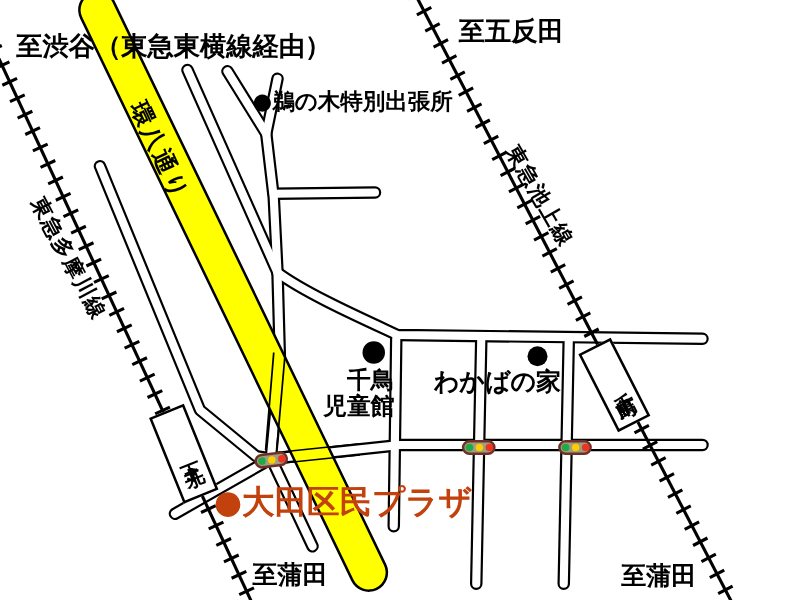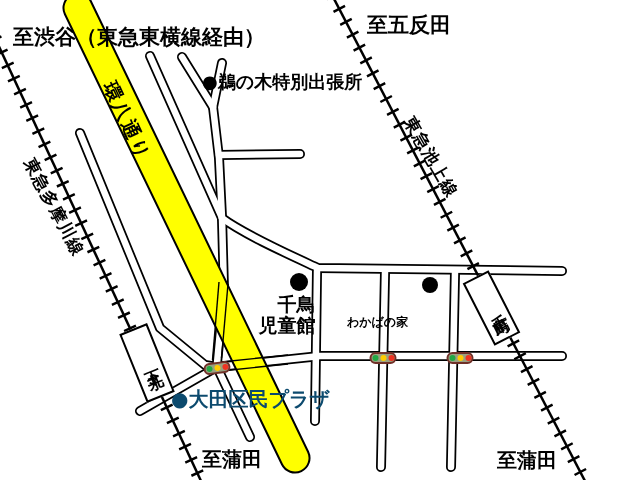--- a/index.html
+++ b/index.html
@@ -79,23 +79,23 @@
 
   <div class="lbl rot" style="left:54px;top:207px;font-size:17px;letter-spacing:1px;transform:translate(-50%,-50%) rotate(62deg);">東急多摩川線</div>
 
   <div class="lbl rot" style="left:431px;top:157px;font-size:17px;letter-spacing:1px;transform:translate(-50%,-50%) rotate(60deg);">東急池上線</div>
 
   <div class="lbl two-line" style="left:287px;top:294px;font-size:19px;transform:translateX(-50%);">
     <div>千鳥</div>
     <div>児童館</div>
   </div>
 
-  <div class="lbl" style="left:347px;top:294px;font-size:12px;margin-top:22px;">わかばの家</div>
+  <div class="lbl" style="left:347px;top:294px;font-size:20px;">わかばの家</div>
 
-  <div class="lbl" id="plaza-label" style="left: 171px; top: 388px; font-size: 20px; color: #0c4a6e;">●大田区民プラザ</div>
+  <div class="lbl" id="plaza-label" style="left: 171px; top: 388px; font-size: 26px; color: #c2410c;">●大田区民プラザ</div>
 
   <div class="lbl" style="left:202px;top:448px;font-size:20px;">至蒲田</div>
 
   <div class="lbl" style="left:497px;top:449px;font-size:20px;">至蒲田</div>
 
 <div class="tlight" style="left: 217px; top: 368px; background: rgb(154, 160, 128); border-color: rgb(112, 48, 40); transform: translate(-50%, -50%) rotate(-7deg);">
       <span class="bulb" style="background: rgb(34, 168, 68);"></span>
       <span class="bulb" style="background: rgb(255, 204, 0);"></span>
       <span class="bulb" style="background: rgb(238, 51, 34);"></span>
     </div>

